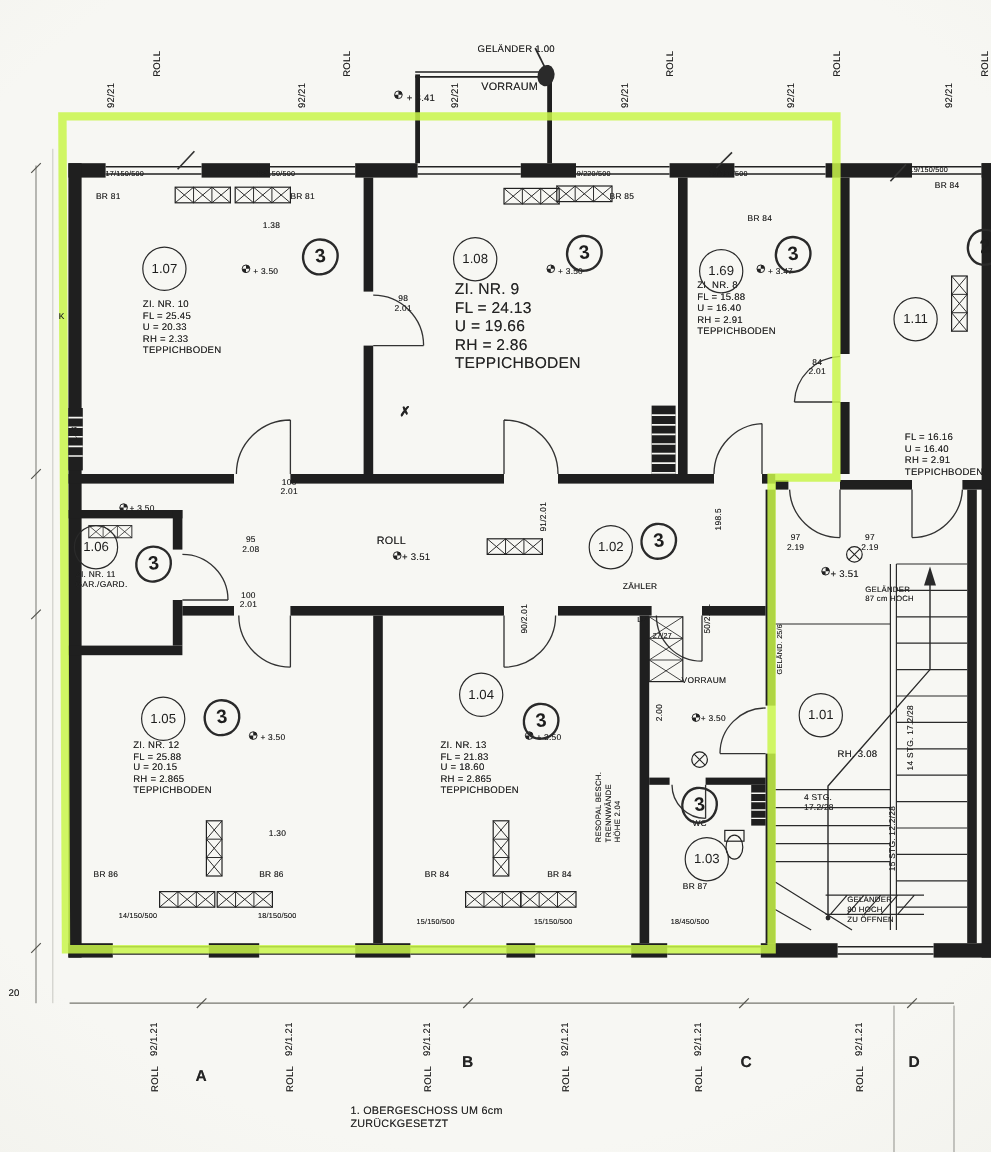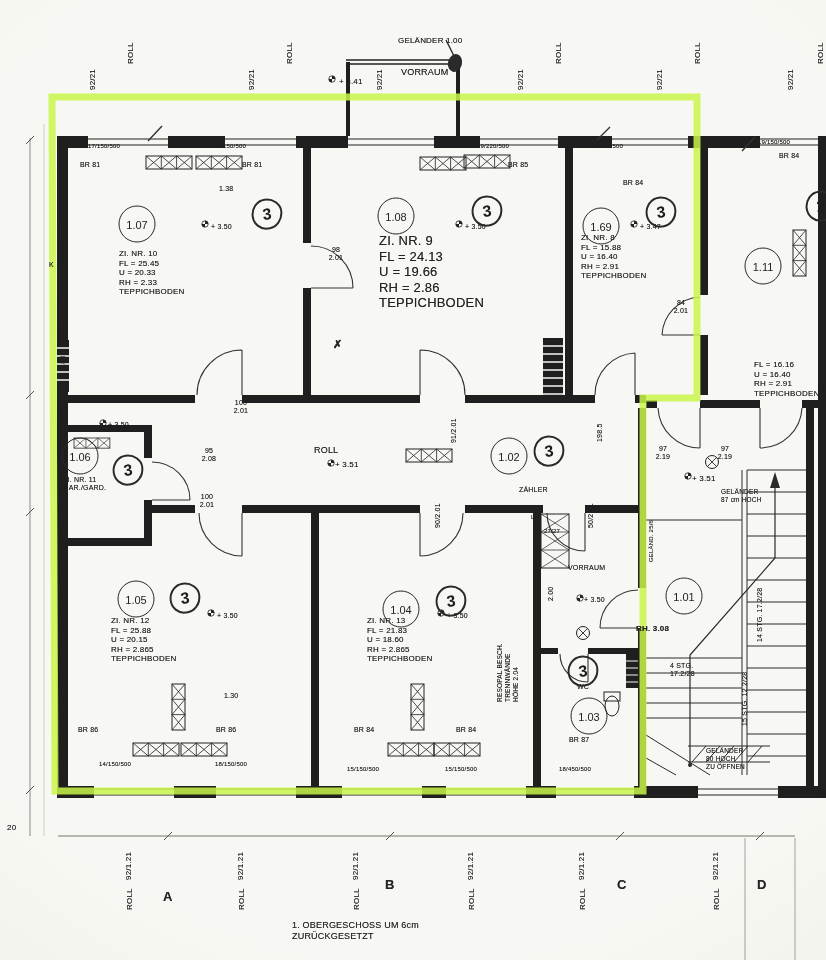--- a/index.html
+++ b/index.html
@@ -272,21 +272,21 @@
       <div class="lbl pre" style="left: 63px; top: 476px; font-size: 7px;">ZI. NR. 11
 GAR./GARD.</div>
       <div class="lbl pre frac" style="left: 649px; top: 445px; font-size: 7px;">97
 2.19</div>
       <div class="lbl pre frac" style="left: 711px; top: 445px; font-size: 7px;">97
 2.19</div>
       <div class="lbl" style="left: 692px; top: 474px; font-size: 8px;">+ 3.51</div>
       <div class="lbl pre" style="left: 721px; top: 488px; font-size: 6.5px;">GELÄNDER
 87 cm HOCH</div>
       <div class="lbl" style="left: 648px; top: 562px; font-size: 6px; transform: rotate(-90deg);">GELÄND. 25/6</div>
-      <div class="lbl" style="left: 636px; top: 624px; font-size: 8px; font-weight: bold;">RH. 3.08</div>
+      <div class="lbl" style="left: 698px; top: 624px; font-size: 8px;">RH. 3.08</div>
       <div class="lbl" style="left: 756px; top: 642px; font-size: 7px; transform: rotate(-90deg);">14 STG. 17.2/28</div>
       <div class="lbl pre" style="left: 670px; top: 662px; font-size: 7px;">4 STG.
 17.2/28</div>
       <div class="lbl" style="left: 741px; top: 726px; font-size: 7px; transform: rotate(-90deg);">15 STG. 12.2/28</div>
       <div class="lbl pre" style="left: 706px; top: 747px; font-size: 6.5px;">GELÄNDER
 80 HOCH
 ZU ÖFFNEN</div>
       <div class="lbl" style="left: 217px; top: 612px; font-size: 7px;">+ 3.50</div>
       <div class="lbl pre" style="left: 111px; top: 616px; font-size: 8px;">ZI. NR. 12
 FL = 25.88
@@ -339,21 +339,21 @@
       <div class="lbl pre" style="left: 292px; top: 920px; font-size: 9px;">1. OBERGESCHOSS UM 6cm
 ZURÜCKGESETZT</div>
       <div class="circ print" style="left: 137px; top: 224px;">1.07</div>
       <div class="circ print" style="left: 396px; top: 216px;">1.08</div>
       <div class="circ print" style="left: 601px; top: 226px;">1.69</div>
       <div class="circ print" style="left: 763px; top: 266px;">1.11</div>
       <div class="circ print" style="left: 80px; top: 456px;">1.06</div>
       <div class="circ print" style="left: 509px; top: 456px;">1.02</div>
       <div class="circ print" style="left: 684px; top: 596px;">1.01</div>
       <div class="circ print" style="left: 136px; top: 599px;">1.05</div>
-      <div class="circ print" style="left: 401px; top: 609px;">1.04</div>
+      <div class="circ print" style="left: 401px; top: 579px;">1.04</div>
       <div class="circ print" style="left: 589px; top: 716px;">1.03</div>
       <div class="circ hand" style="left: 267px; top: 214px;">3</div>
       <div class="circ hand" style="left: 487px; top: 211px;">3</div>
       <div class="circ hand" style="left: 661px; top: 212px;">3</div>
       <div class="circ hand" style="left: 821px; top: 206px;">2</div>
       <div class="circ hand" style="left: 128px; top: 470px;">3</div>
       <div class="circ hand" style="left: 549px; top: 451px;">3</div>
       <div class="circ hand" style="left: 185px; top: 598px;">3</div>
       <div class="circ hand" style="left: 451px; top: 601px;">3</div>
       <div class="circ hand" style="left: 583px; top: 671px;">3</div>

